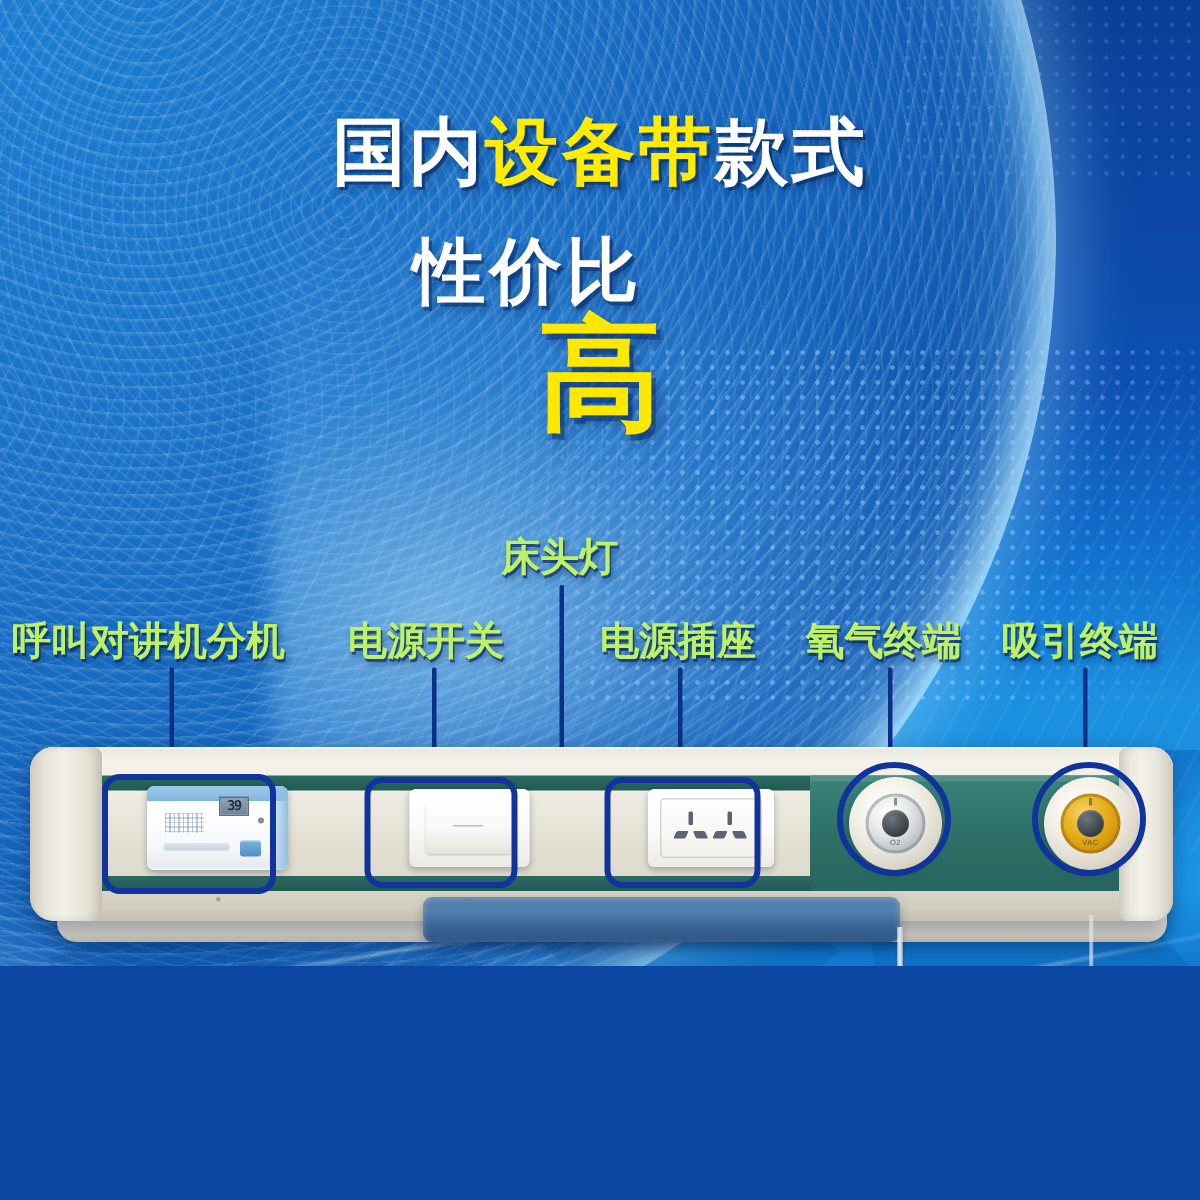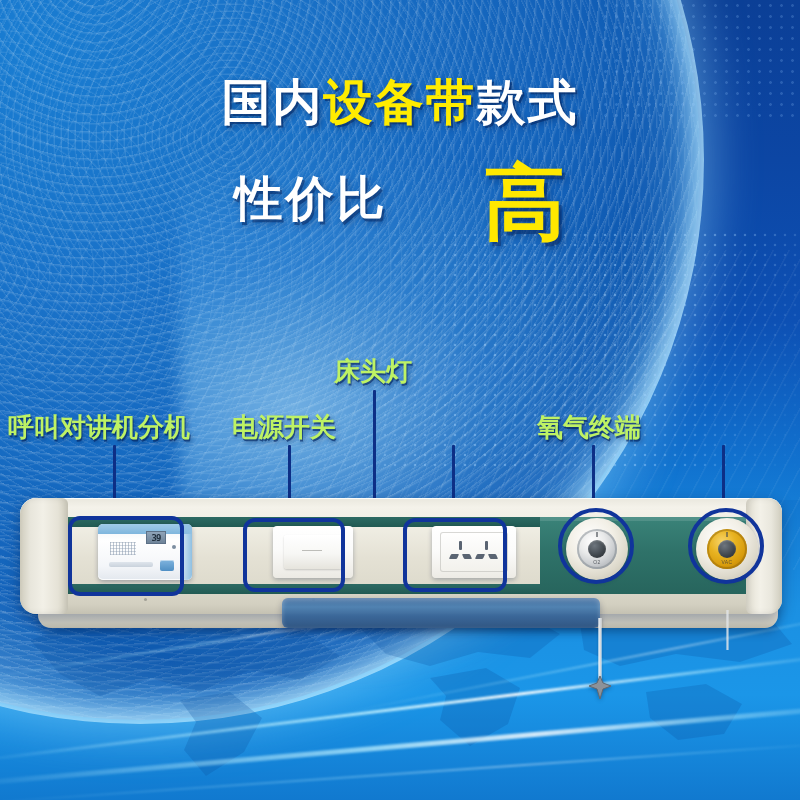--- a/index.html
+++ b/index.html
@@ -5,21 +5,21 @@
 <style>
   * { margin:0; padding:0; box-sizing:border-box; }
   html,body { width:800px; height:800px; overflow:hidden; }
   body {
     font-family:"Liberation Sans","DejaVu Sans",sans-serif;
     background:#0b47a3;
   }
 
   #stage {
     position:relative;
-    width:800px; height:800px;
+    width:800px; height:644px;
     overflow:hidden;
     background:#0d4aa8;
   }
 
   
   .bg-base{
     position:absolute; inset:0;
     background:
       linear-gradient(to bottom,
         #0b3f96 0%,
@@ -160,20 +160,21 @@
        2px 2px 0 rgba(4,36,96,.55),
        3px 3px 6px rgba(3,28,80,.45);
   }
   .hl-white{ color:#ffffff; }
   .hl-yellow{ color:#ffec00; }
 
   .hl-line2-wrap{
     position:absolute; left:0; top:158px; width:800px;
     display:flex; align-items:center; justify-content:center;
     pointer-events:none;
+    flex-direction:column;
   }
   .hl-line2{
     font-size:48px; font-weight:bold; color:#ffffff; letter-spacing:3px;
     line-height:1;
     text-shadow:2px 3px 0 rgba(4,36,96,.5), 3px 4px 7px rgba(3,28,80,.42);
     margin-right:96px;
   }
   .hl-big{
     font-size:82px; font-weight:bold; color:#ffe800; line-height:1;
     letter-spacing:0;
@@ -484,21 +485,23 @@
     <div class="hl-line1"><span class="hl-white">国内</span><span class="hl-yellow">设备带</span><span class="hl-white">款式</span></div>
   </div>
   <div class="hl-line2-wrap">
     <span class="hl-line2">性价比</span>
     <span class="hl-big">高</span>
   </div>
 
   <div class="callout sz-lg" style="left:232px;top:414px;">电源开关</div>
   <div class="callout sz-lg" style="left:8px;  top:414px;">呼叫对讲机分机</div>
   <div class="callout sz-lg" style="left:334px;top:358px;">床头灯</div>
+  <div class="callout sz-lg" style="left:400px;top:414px;">电源插座</div>
   <div class="callout sz-lg" style="left:537px;top:414px;">氧气终端</div>
+  <div class="callout sz-lg" style="left:668px;top:414px;">吸引终端</div>
 
   <div class="leader" style="left:113px;top:445px;height:72px;"></div>
   <div class="leader" style="left:288px;top:445px;height:72px;"></div>
   <div class="leader" style="left:373px;top:390px;height:230px;"></div>
   <div class="leader" style="left:452px;top:445px;height:72px;"></div>
   <div class="leader" style="left:592px;top:445px;height:72px;"></div>
   <div class="leader" style="left:722px;top:445px;height:72px;"></div>
 
   <div class="panel-wrap">
 

